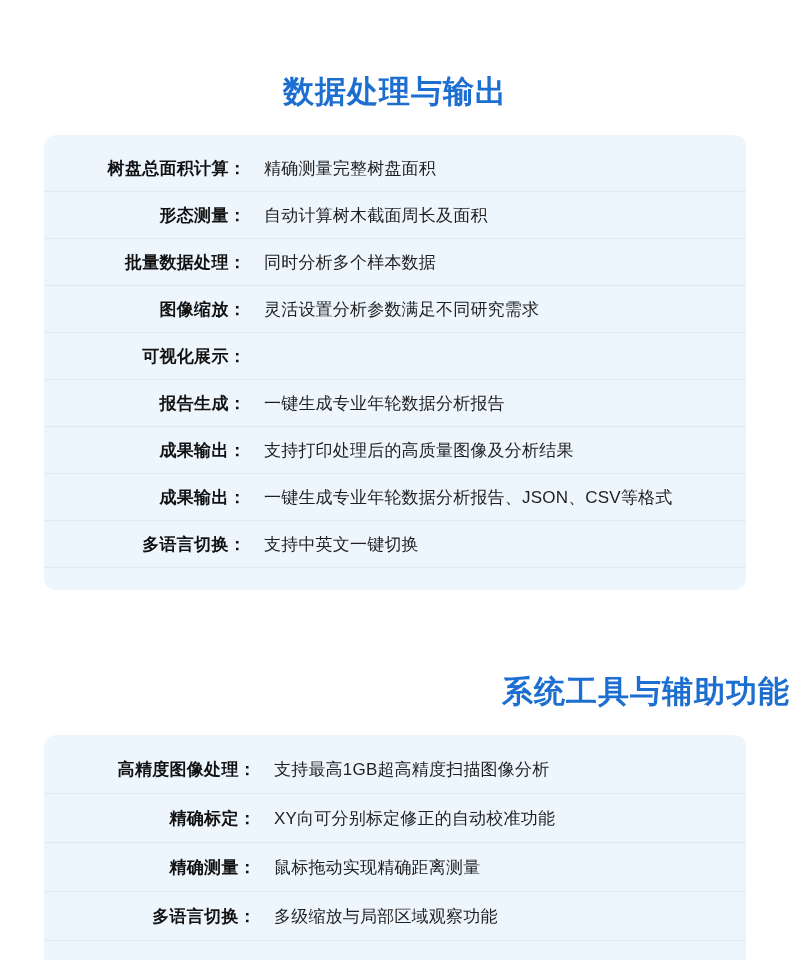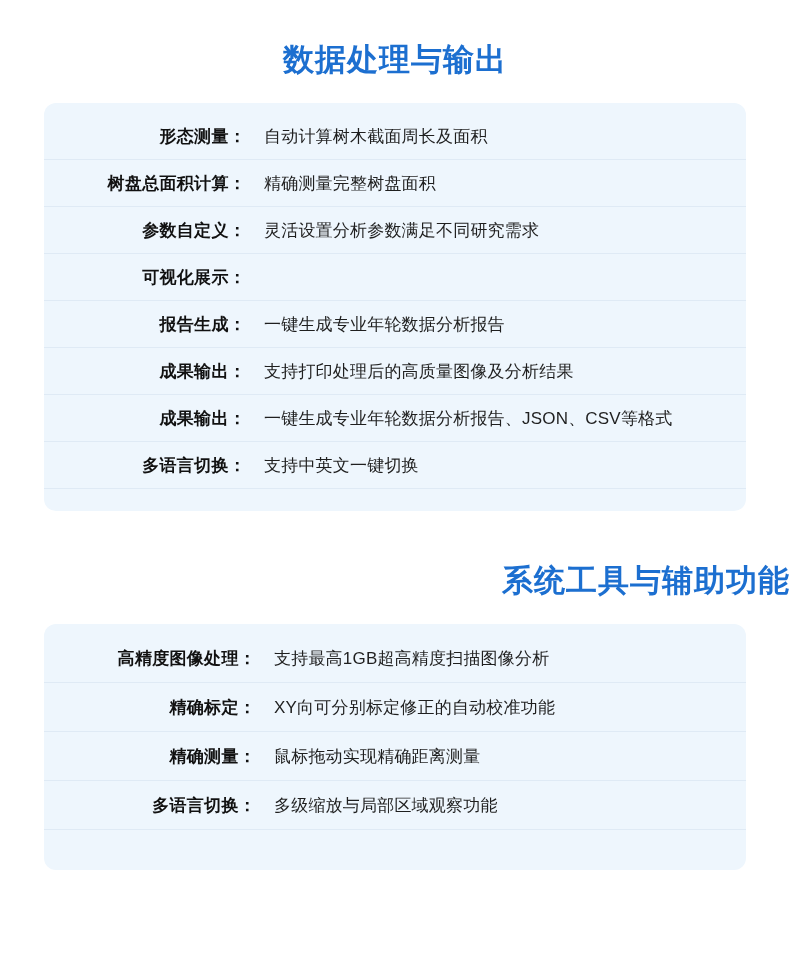--- a/index.html
+++ b/index.html
@@ -17,20 +17,21 @@
   .page {
     position: relative;
     width: 790px;
     height: 960px;
     background: #ffffff;
     box-sizing: border-box;
   }
   .section {
     width: 790px;
     box-sizing: border-box;
+    margin-top: 32px;
   }
   .section-title {
     text-align: center;
     color: #1c6fd0;
     font-size: 31px;
     font-weight: bold;
     letter-spacing: 1px;
     line-height: 1;
   }
   .section-1 .section-title {
@@ -99,32 +100,36 @@
 </head>
 <body>
 
 <div class="page">
 
   <div class="section section-1">
     <div class="section-title">数据处理与输出</div>
     <div class="card card-1">
 
       <div class="feature-row">
+        <div class="feature-label">树盘总面积计算：</div>
+        <div class="feature-desc">精确测量完整树盘面积</div>
+      </div>
+
+      <div class="feature-row">
         <div class="feature-label">形态测量：</div>
         <div class="feature-desc">自动计算树木截面周长及面积</div>
       </div>
 
       <div class="feature-row">
-        <div class="feature-label">树盘总面积计算：</div>
-        <div class="feature-desc">精确测量完整树盘面积</div>
+        <div class="feature-label">批量数据处理：</div>
+        <div class="feature-desc">同时分析多个样本数据</div>
       </div>
 
-
       <div class="feature-row">
-        <div class="feature-label">参数自定义：</div>
+        <div class="feature-label">图像缩放：</div>
         <div class="feature-desc">灵活设置分析参数满足不同研究需求</div>
       </div>
 
       <div class="feature-row">
         <div class="feature-label">可视化展示：</div>
       </div>
 
       <div class="feature-row">
         <div class="feature-label">报告生成：</div>
         <div class="feature-desc">一键生成专业年轮数据分析报告</div>

